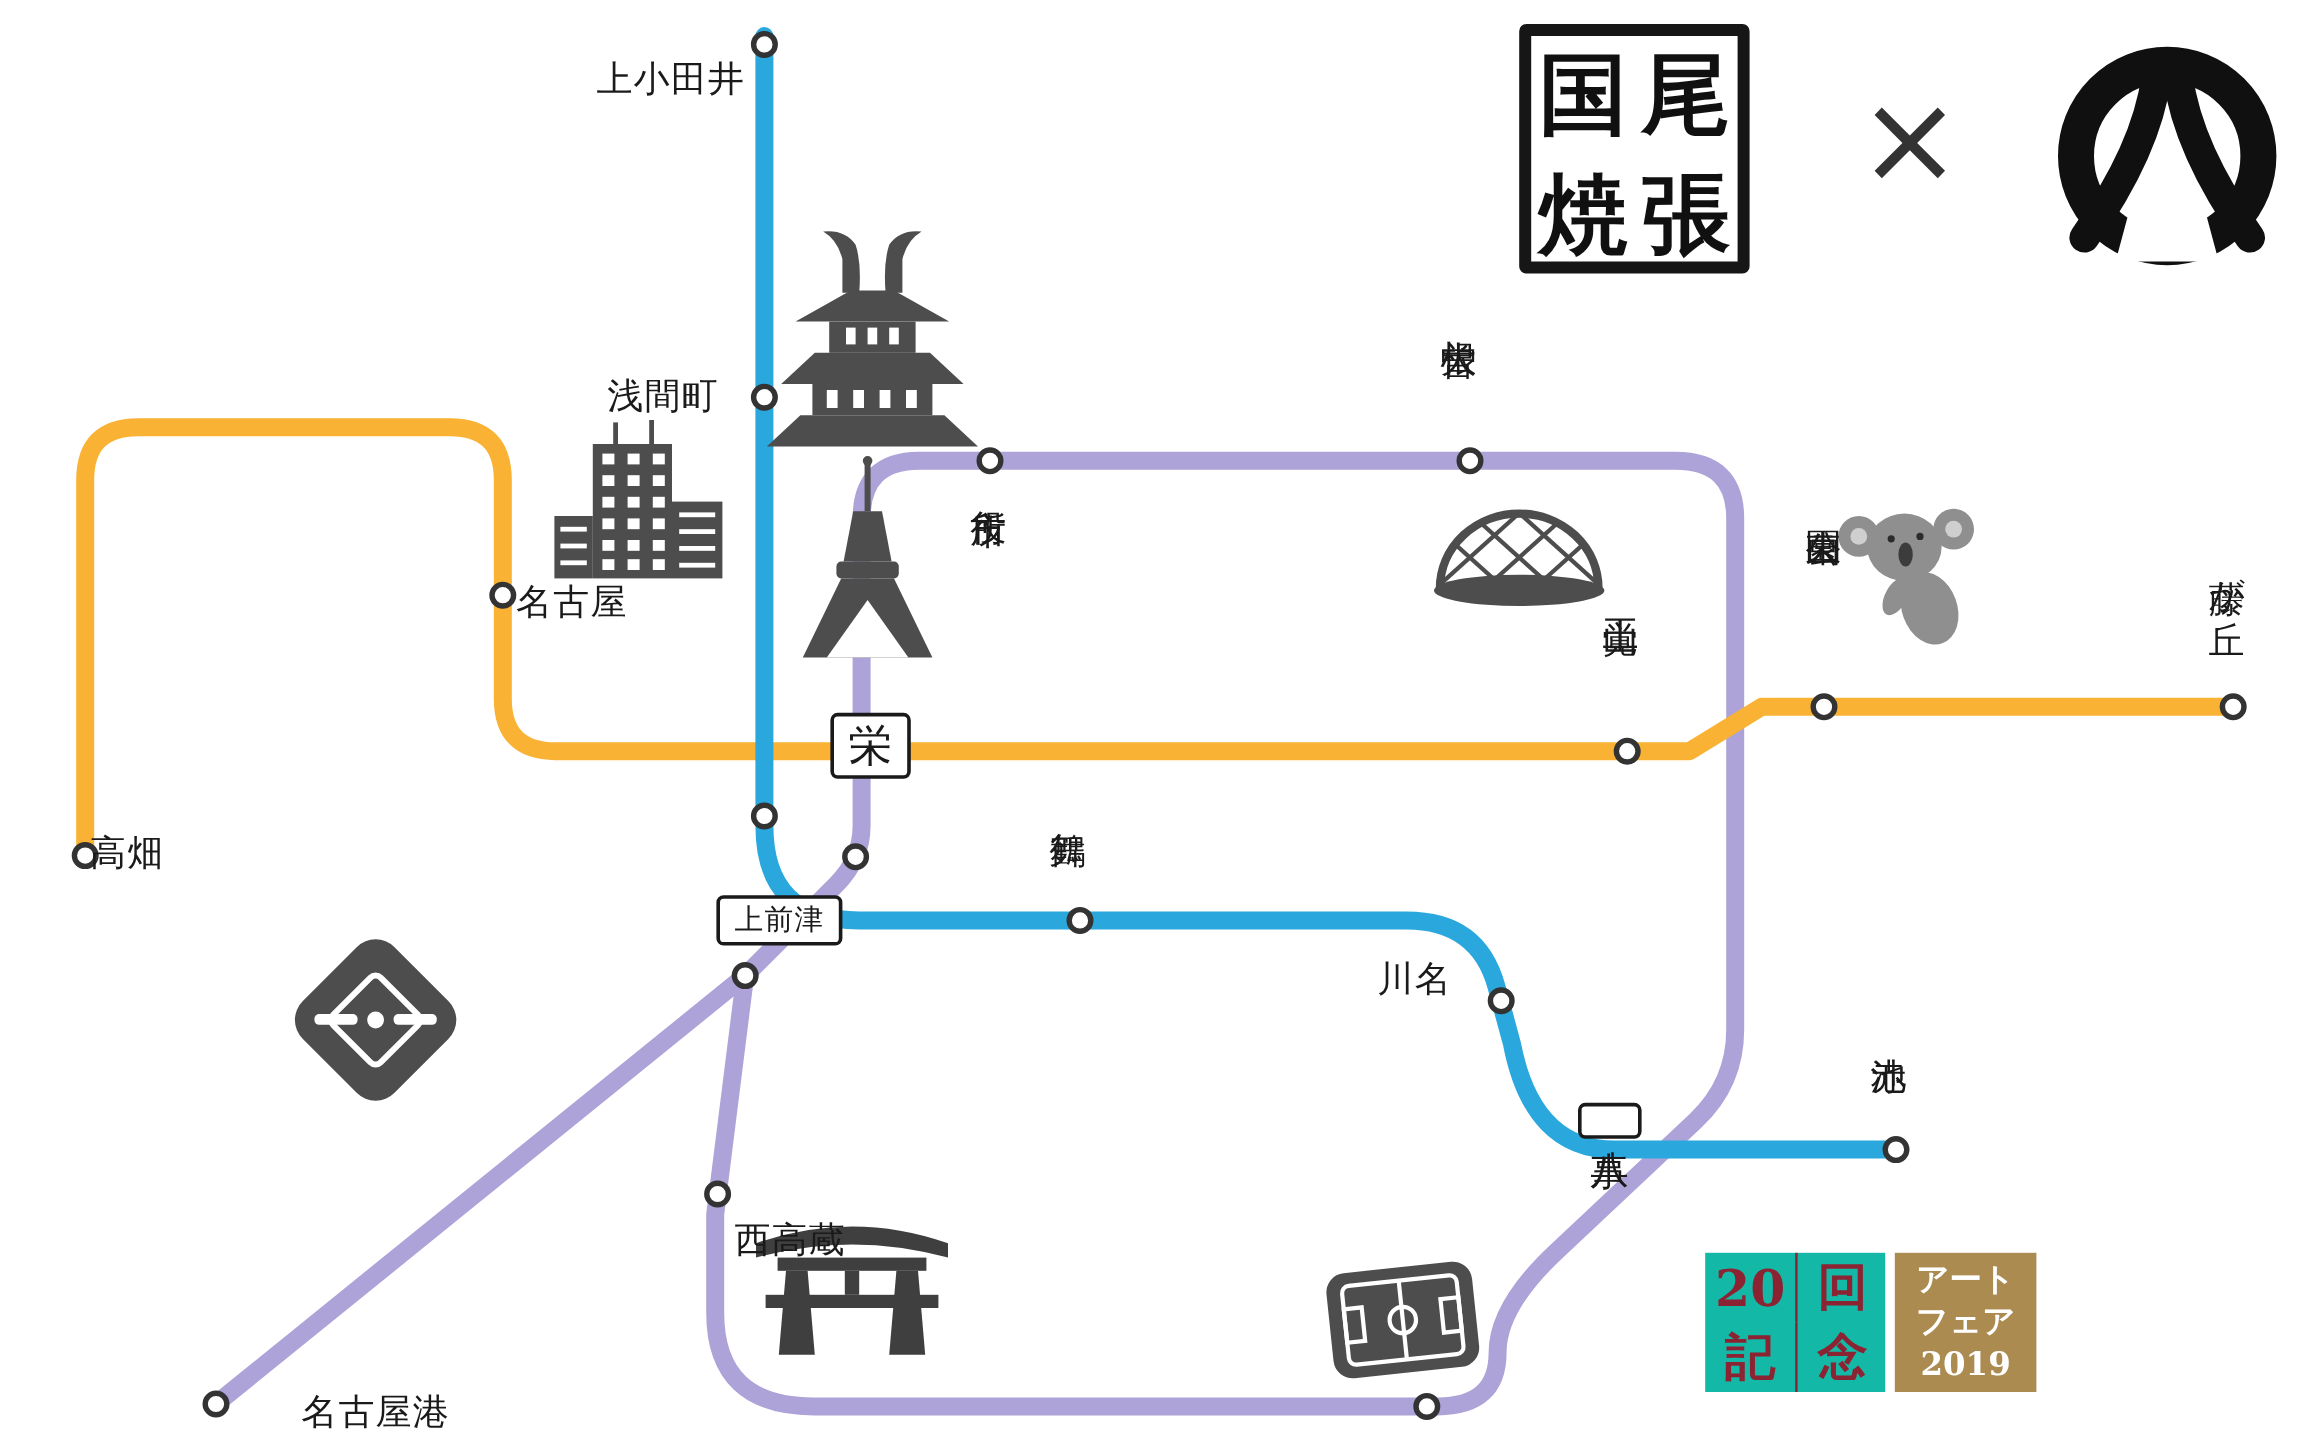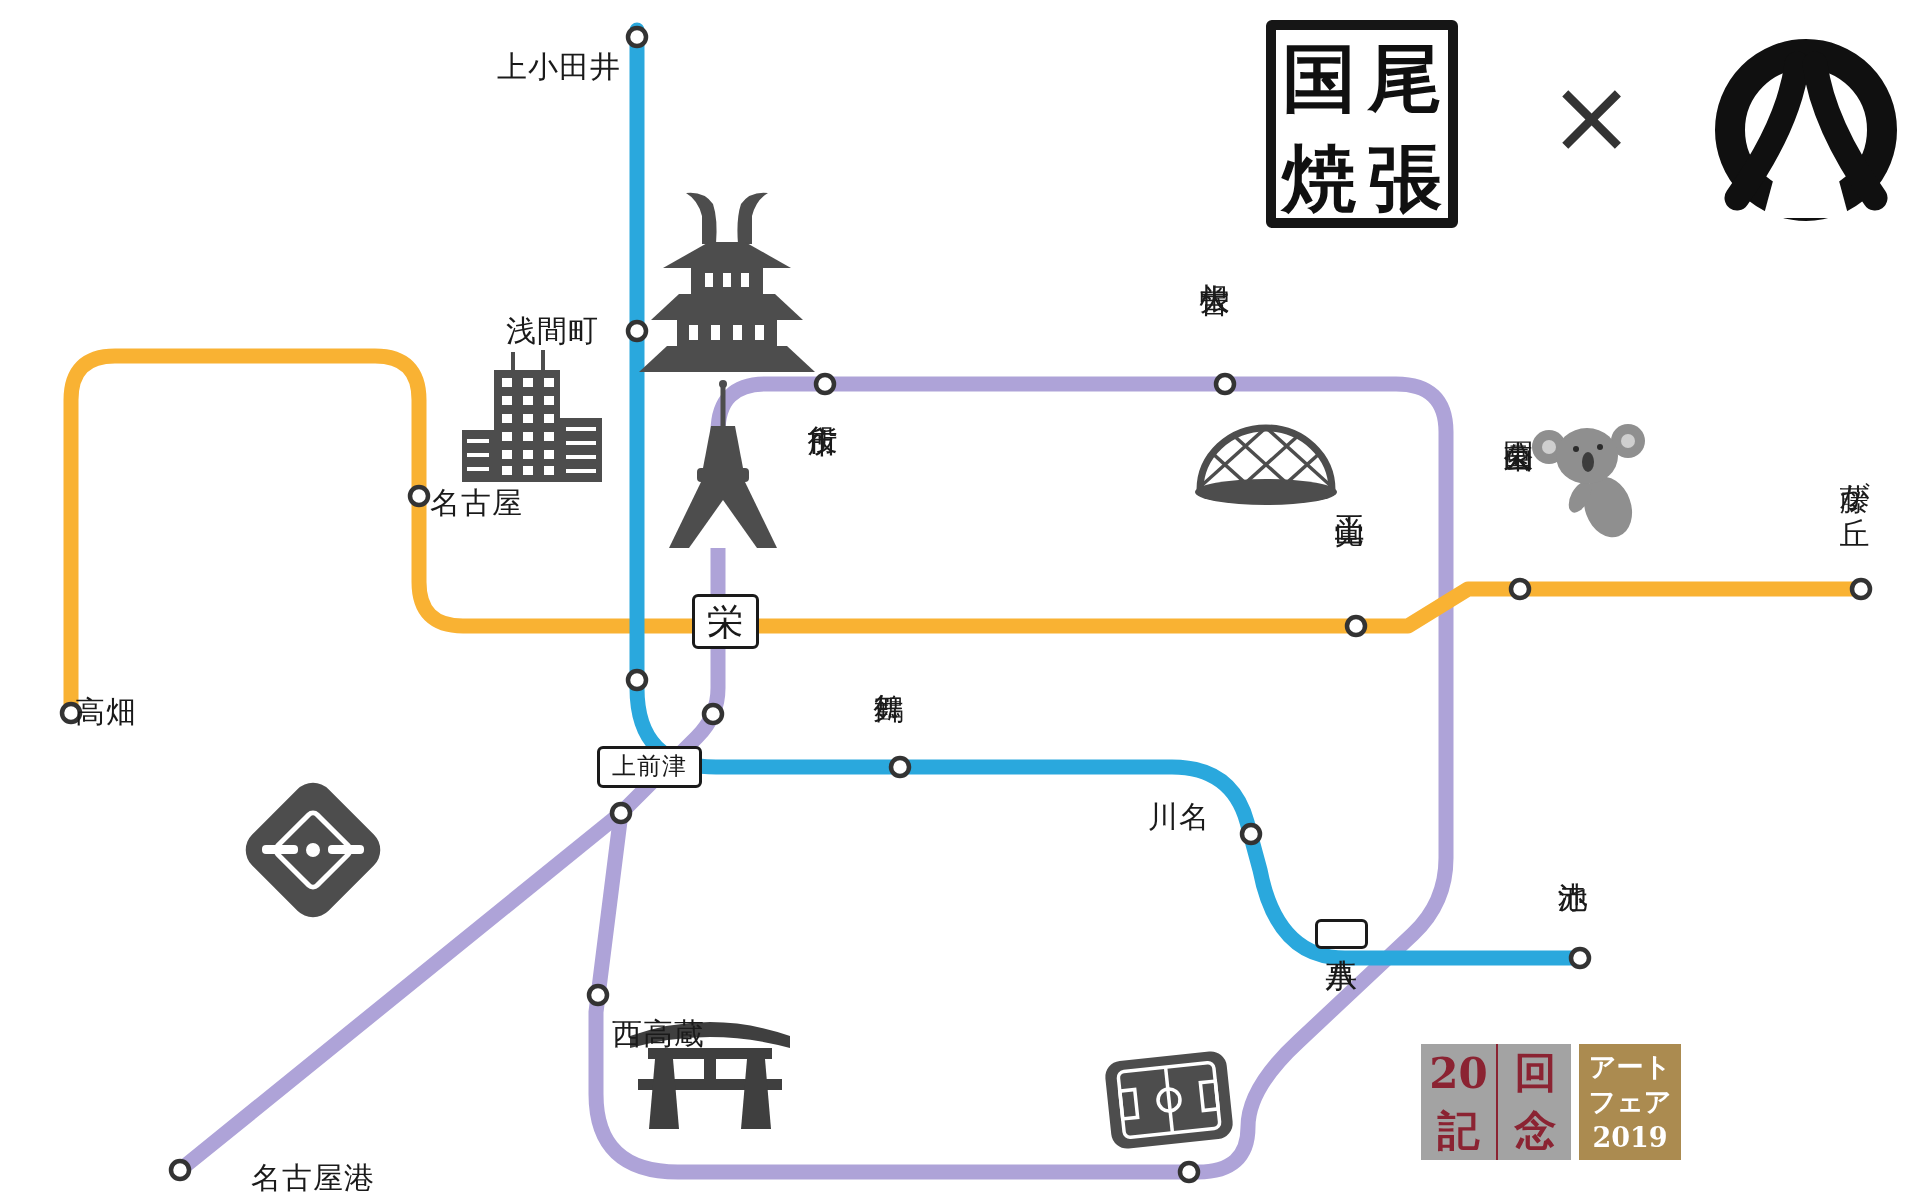--- a/index.html
+++ b/index.html
@@ -19,28 +19,28 @@
   .lbl.box{background:#fff;border:3px solid #1a1a1a;border-radius:6px;padding:4px 12px;}
   .lbl.box.v{padding:12px 5px;}
   .stamp{position:absolute;width:172px;height:188px;border:10px solid #161616;border-radius:6px;
          display:grid;grid-template-columns:1fr 1fr;grid-template-rows:1fr 1fr;
          font-family:"DejaVu Serif","Liberation Serif",serif;font-weight:700;font-size:74px;color:#101010;}
   .stamp-cell{display:flex;align-items:center;justify-content:center;}
   .cross{position:absolute;font-size:104px;font-weight:400;color:#333;line-height:1;
          font-family:"DejaVu Sans","Liberation Sans",sans-serif;}
   .artfair{position:absolute;height:116px;display:flex;align-items:stretch;
            font-family:"DejaVu Serif","Liberation Serif",serif;}
-  .af-anniv{width:150px;background:#a3a3a3;color:var(--logo-maroon);display:grid;
+  .af-anniv{width:150px;background:#14b8a6;color:var(--logo-maroon);display:grid;
             grid-template-columns:1fr 1fr;grid-template-rows:1fr 1fr;font-weight:700;
             font-size:42px;margin-right:8px;}
   .af-cell{display:flex;align-items:center;justify-content:center;width:100%;height:100%;}
   .af-cell.sep{border-left:2px solid var(--logo-maroon);}
   .af-meibi{min-width:218px;background:var(--logo-maroon);color:#fff;font-size:84px;font-weight:700;
             letter-spacing:8px;display:flex;align-items:center;justify-content:center;padding:0 10px;}
-  .af-fair{width:102px;background:var(--logo-gold);color:#fff;font-size:27px;font-weight:700;
+  .af-fair{width:118px;background:var(--logo-gold);color:#fff;font-size:27px;font-weight:700;
            display:flex;flex-direction:column;align-items:center;justify-content:center;line-height:1.3;}
 </style>
 </head>
 <body>
 
 <div class="stage">
 
   <svg class="map" viewBox="0 0 1920 1200" width="1920" height="1200">
 
     <path class="rail line-purple" d="M 621,813 L 697,737 Q 718,716 718,688 L 718,432 Q 718,384 766,384 L 1396,384

